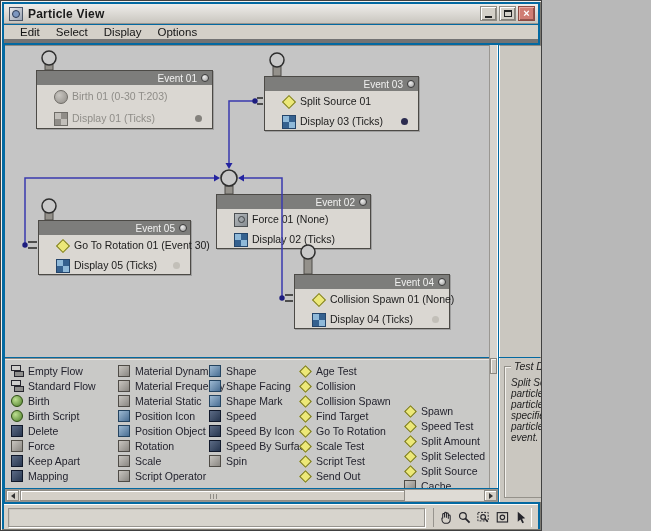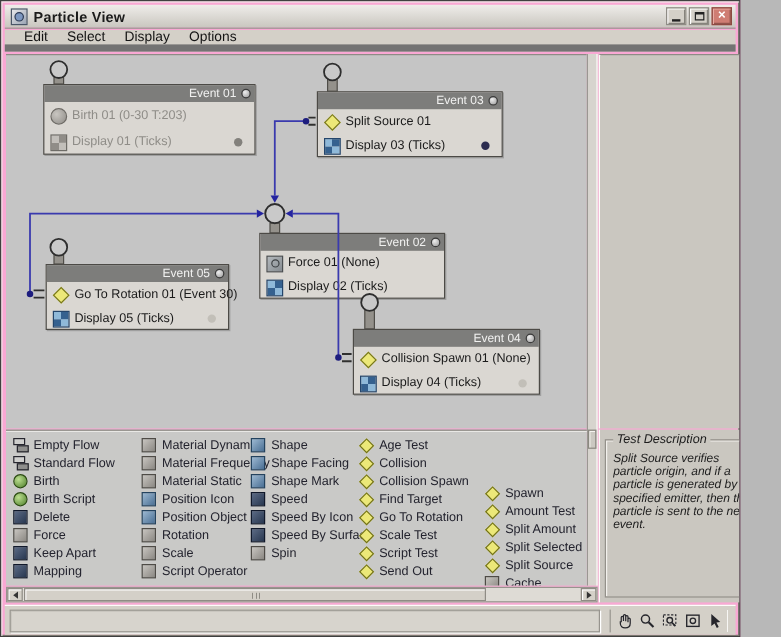--- a/index.html
+++ b/index.html
@@ -1,17 +1,17 @@
 <!DOCTYPE html>
 <html><head>
 <meta charset="utf-8">
 <style>
   html,body{margin:0;padding:0;background:#b8b8b8;font-family:"Liberation Sans",sans-serif;}
   *{box-sizing:border-box;}
-  .window{position:relative;width:617px;height:531px;background:#f9a8d4;
+  .window{position:relative;width:542px;height:531px;background:#0369a1;
     border:1px solid #404040;box-shadow:inset 1px 1px 0 #f4f2ee, inset -1px -1px 0 #7b7870;overflow:hidden;}
 
   
   .titlebar{position:absolute;left:3px;top:3px;right:3px;height:20px;
     background:linear-gradient(#efedea,#c9c6bf);border-bottom:1px solid #97948e;
     display:flex;align-items:center;padding:0 3px;}
   .app-icon{width:14px;height:14px;margin:0 5px 0 2px;flex:none;position:relative;
     background:linear-gradient(135deg,#e8e8ea,#9aa4b4);border:1px solid #4a5668;}
   .app-icon::after{content:"";position:absolute;left:2px;top:2px;width:6px;height:6px;
     border:1px solid #2c3a55;border-radius:50%;background:#7d97c0;}
@@ -20,36 +20,36 @@
   .tbbtn{width:17px;height:15px;background:#d4d0c8;border:1px solid #8f8c85;
     box-shadow:inset 1px 1px 0 #fff, inset -1px -1px 0 #86837c;
     display:flex;align-items:center;justify-content:center;font-size:10px;color:#222;cursor:default;}
   .tbbtn .min-glyph{display:block;width:7px;height:2px;background:#222;margin-top:7px;}
   .tbbtn .max-glyph{display:block;width:8px;height:7px;border:1px solid #222;border-top-width:2px;}
   .tbbtn.close{background:#cf7d73;border-color:#8d4a42;box-shadow:inset 1px 1px 0 #e9aca4, inset -1px -1px 0 #93544c;
     color:#fff;font-weight:bold;font-size:11px;line-height:1;}
 
   
   .menubar{position:absolute;left:3px;top:24px;right:3px;height:18px;display:flex;align-items:center;
-    padding-left:8px;border-bottom:6px solid #737373;background:#d4d0c8;}
+    padding-left:8px;border-bottom:4px solid #737373;background:#d4d0c8;}
   .menu-item{font-size:11.5px;color:#141414;padding:1px 8px;cursor:default;}
 
   
   .canvas{position:absolute;left:4px;top:44px;width:484px;height:312px;background:#c5c5c5;
     border-top:1px solid #8e8b85;overflow:hidden;}
   .wire-overlay{position:absolute;left:0;top:0;pointer-events:none;z-index:5;}
 
   .pnode{position:absolute;background:#dad7d2;border:1px solid #4c4a46;z-index:2;
     box-shadow:1px 1px 0 rgba(90,90,90,.35);}
   .pnode-header{height:14px;background:#7d7d7b;display:flex;align-items:center;justify-content:flex-end;
     gap:4px;padding:0 3px;}
   .pnode-title{font-size:10px;color:#f1f1f0;}
   .pnode-hicon{width:8px;height:8px;border-radius:50%;background:radial-gradient(circle at 35% 30%,#eee,#9a9a9a);
     border:1px solid #3c3c3c;flex:none;}
-  .pnode-row{position:relative;display:flex;align-items:center;height:20px;padding-left:4px;gap:4px;}
+  .pnode-row{position:relative;display:flex;align-items:center;height:20px;padding-left:16px;gap:4px;}
   .pnode.tall .pnode-row{height:22px;}
   .plabel{font-size:10.5px;color:#1b1b1b;white-space:nowrap;}
   .pnode.disabled .plabel{color:#8f8d88;}
   .pdot{position:absolute;right:10px;top:50%;margin-top:-3.5px;width:7px;height:7px;border-radius:50%;}
 
   
   .picon{position:relative;width:15px;height:15px;flex:none;}
   .picon.test::before{content:"";position:absolute;left:3px;top:3px;width:8px;height:8px;
     background:#ece878;border:1px solid #78781f;transform:rotate(45deg);}
   .picon.display::before{content:"";position:absolute;left:1px;top:1px;width:12px;height:12px;
@@ -401,21 +401,21 @@
           <span class="depot-label">Send Out</span>
         </div>
       </div>
       <div class="depot-col" style="left: 398px; margin-top: 40px;">
         <div class="depot-item">
           <span class="dpicon dp-test"></span>
           <span class="depot-label">Spawn</span>
         </div>
         <div class="depot-item">
           <span class="dpicon dp-test"></span>
-          <span class="depot-label">Amount Test</span>
+          <span class="depot-label">Speed Test</span>
         </div>
         <div class="depot-item">
           <span class="dpicon dp-test"></span>
           <span class="depot-label">Split Amount</span>
         </div>
         <div class="depot-item">
           <span class="dpicon dp-test"></span>
           <span class="depot-label">Split Selected</span>
         </div>
         <div class="depot-item">

